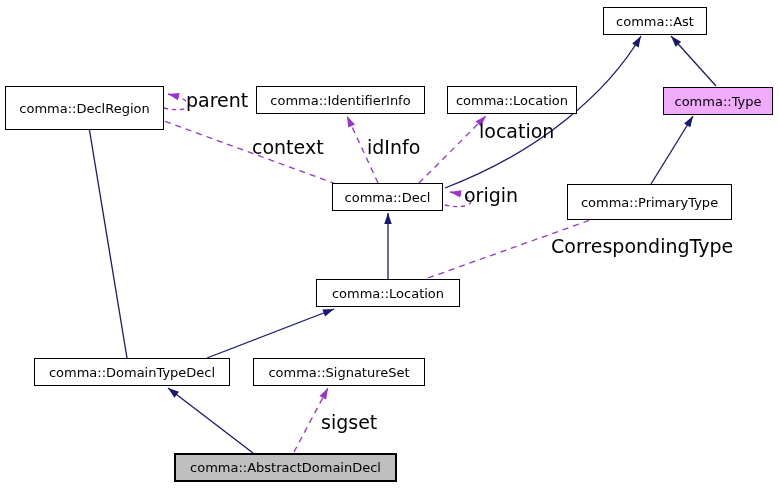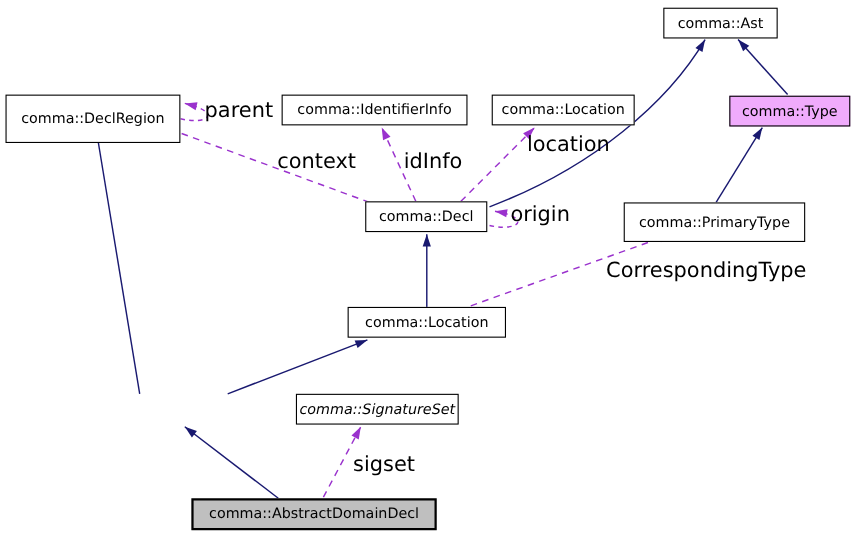--- a/index.html
+++ b/index.html
@@ -21,21 +21,21 @@
   
   #n-ast{left:603px;top:7px;width:104px;height:28px;}
   #n-declregion{left:5px;top:86px;width:159px;height:44px;}
   #n-identifierinfo{left:256px;top:86px;width:169px;height:28px;}
   #n-location{left:447px;top:86px;width:130px;height:28px;}
   #n-type{left:663px;top:87px;width:110px;height:28px;}
   #n-decl{left:332px;top:183px;width:111px;height:28px;}
   #n-primarytype{left:567px;top:184px;width:165px;height:36px;}
   #n-typedecl{left:316px;top:279px;width:144px;height:28px;}
   #n-domaintypedecl{left:34px;top:358px;width:196px;height:28px;}
-  #n-signatureset{left:269px;top:358px;width:148px;height:28px;font-style:italic;}
+  #n-signatureset{left:253px;top:358px;width:172px;height:28px;}
   #n-abstractdomaindecl{left:174px;top:453px;width:223px;height:29px;}
   
   #l-parent{left:186px;top:89px;}
   #l-context{left:252px;top:136px;}
   #l-idinfo{left:367px;top:136px;}
   #l-location{left:467px;top:120px;margin-left:12px;}
   #l-origin{left:464px;top:184px;}
   #l-correspondingtype{left:551px;top:235px;}
   #l-sigset{left:321px;top:411px;}
 </style>
@@ -76,20 +76,21 @@
   </svg>
 
   <div class="node" id="n-ast" style="border-color: rgb(0, 0, 0); background: rgb(255, 255, 255);">comma::Ast</div>
   <div class="node" id="n-declregion" style="border-color: rgb(0, 0, 0); background: rgb(255, 255, 255);">comma::DeclRegion</div>
   <div class="node" id="n-identifierinfo" style="border-color: rgb(0, 0, 0); background: rgb(255, 255, 255);">comma::IdentifierInfo</div>
   <div class="node" id="n-location" style="border-color: rgb(0, 0, 0); background: rgb(255, 255, 255);">comma::Location</div>
   <div class="node" id="n-type" style="border-color: rgb(0, 0, 0); background: #f0abfc;">comma::Type</div>
   <div class="node" id="n-decl" style="border-color: rgb(0, 0, 0); background: rgb(255, 255, 255);">comma::Decl</div>
   <div class="node" id="n-primarytype" style="border-color: rgb(0, 0, 0); background: rgb(255, 255, 255);">comma::PrimaryType</div>
   <div class="node" id="n-typedecl" style="border-color: rgb(0, 0, 0); background: rgb(255, 255, 255);">comma::Location</div>
+  <div class="node" id="n-domaintypedecl" style="border-color: rgb(0, 0, 0); background: rgb(255, 255, 255);">comma::DomainTypeDecl</div>
   <div class="node" id="n-signatureset" style="border-color: rgb(0, 0, 0); background: rgb(255, 255, 255);">comma::SignatureSet</div>
   <div class="node highlight" id="n-abstractdomaindecl" style="border-color: rgb(0, 0, 0); background: rgb(191, 191, 191);">comma::AbstractDomainDecl</div>
 
   <div class="edge-label" id="l-parent">parent</div>
   <div class="edge-label" id="l-context">context</div>
   <div class="edge-label" id="l-idinfo">idInfo</div>
   <div class="edge-label" id="l-location">location</div>
   <div class="edge-label" id="l-origin">origin</div>
   <div class="edge-label" id="l-correspondingtype">CorrespondingType</div>
   <div class="edge-label" id="l-sigset">sigset</div>

